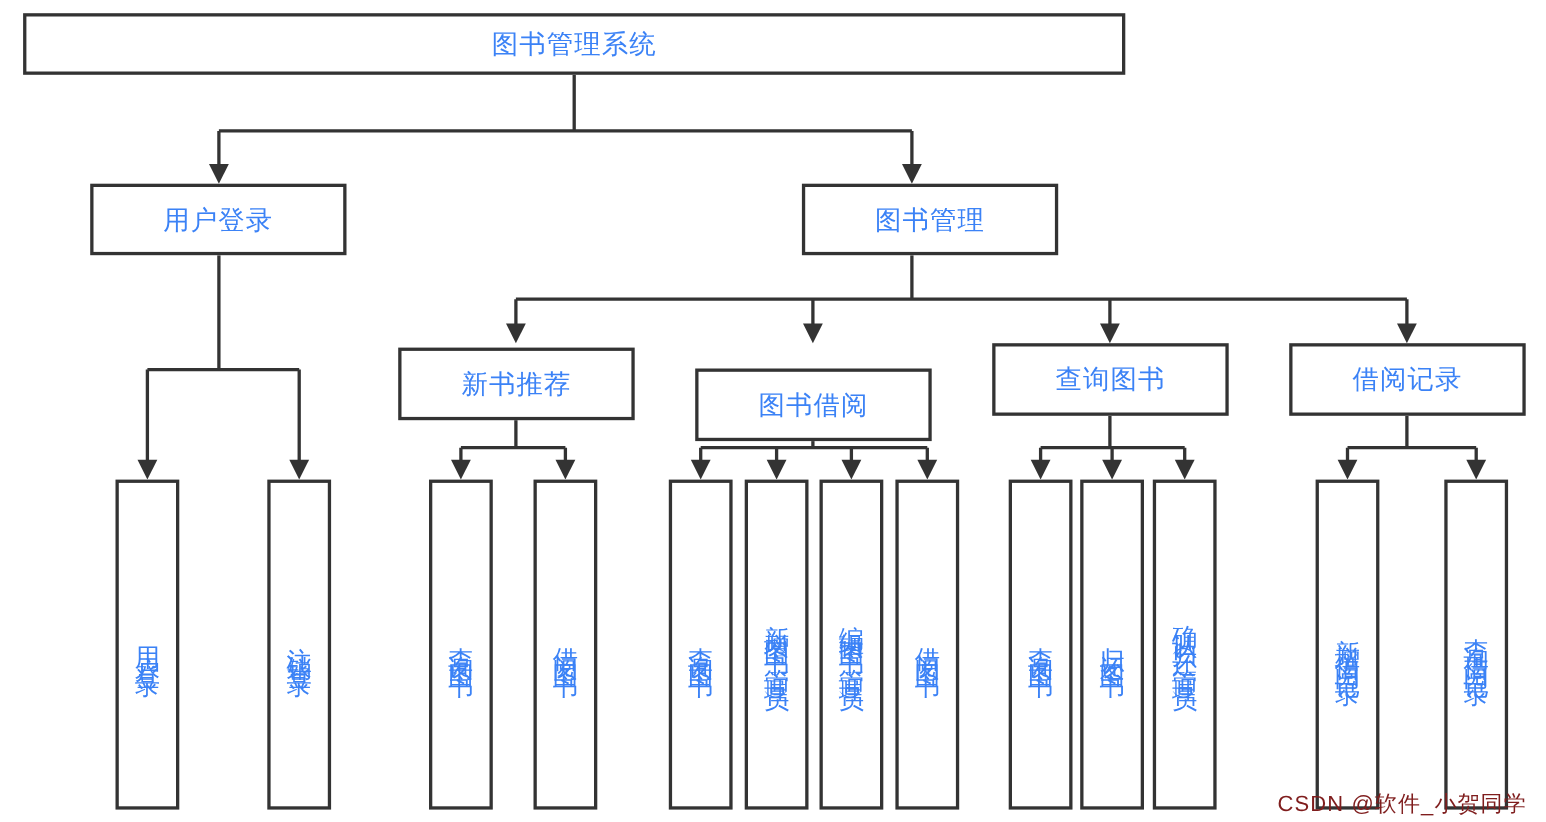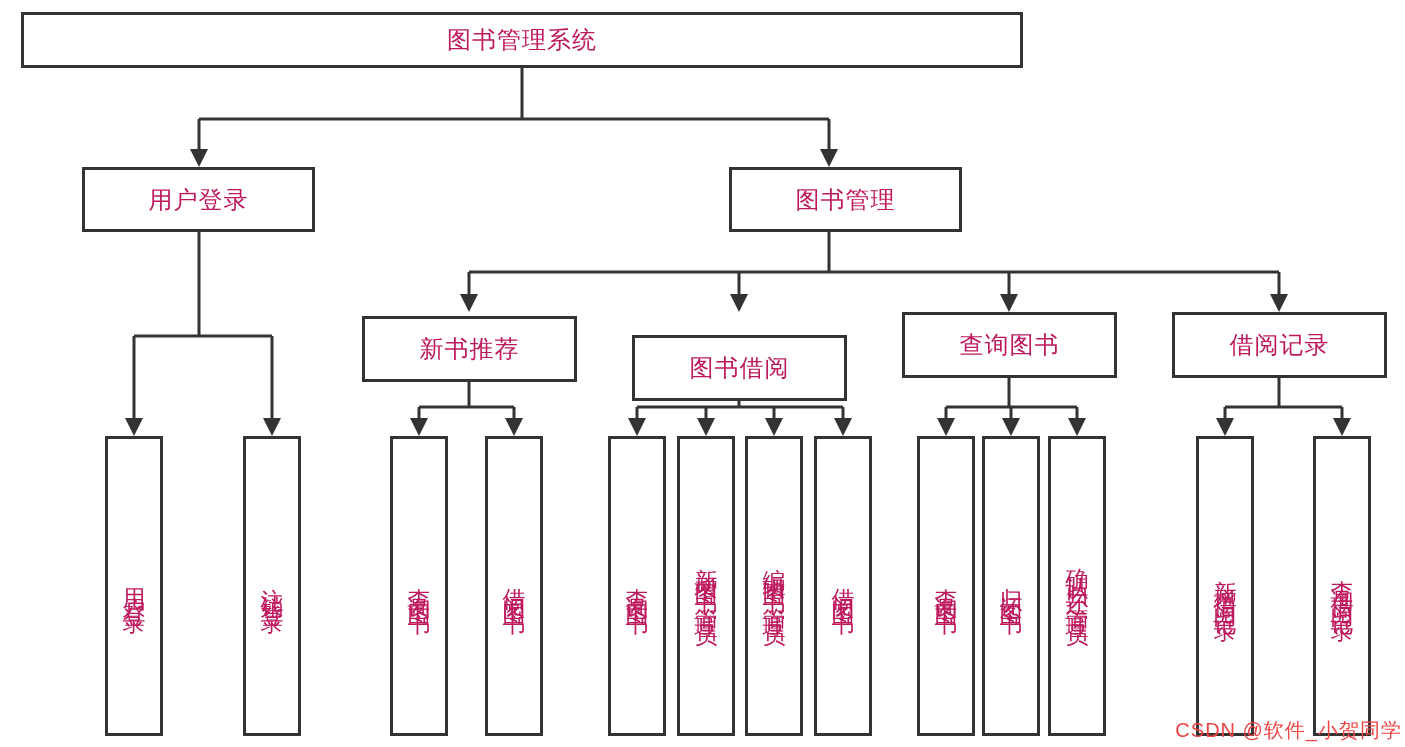--- a/index.html
+++ b/index.html
@@ -21,44 +21,44 @@
     top: 0;
     width: 1405px;
     height: 747px;
     pointer-events: none;
   }
   .box {
     position: absolute;
     box-sizing: border-box;
     border: 3px solid #333333;
     background: #ffffff;
-    color: #be185d;
+    color: #3b82f6;
     display: flex;
     align-items: center;
     justify-content: center;
     text-align: center;
   }
   .hbox {
     font-size: 24px;
     letter-spacing: 1px;
     white-space: nowrap;
   }
   .vbox {
     writing-mode: vertical-rl;
     text-orientation: mixed;
     font-size: 23px;
     letter-spacing: 8px;
     line-height: 1;
   }
   .watermark {
     position: absolute;
     top: 717px;
-    right: 3px;
+    right: 17px;
     font-size: 20px;
-    color: #ef4444;
+    color: #7f1d1d;
     letter-spacing: 1px;
     white-space: nowrap;
   }
 </style>
 </head>
 <body>
 
 <div class="canvas">
 
   <svg class="edges" viewBox="0 0 1405 747" xmlns="http://www.w3.org/2000/svg">

